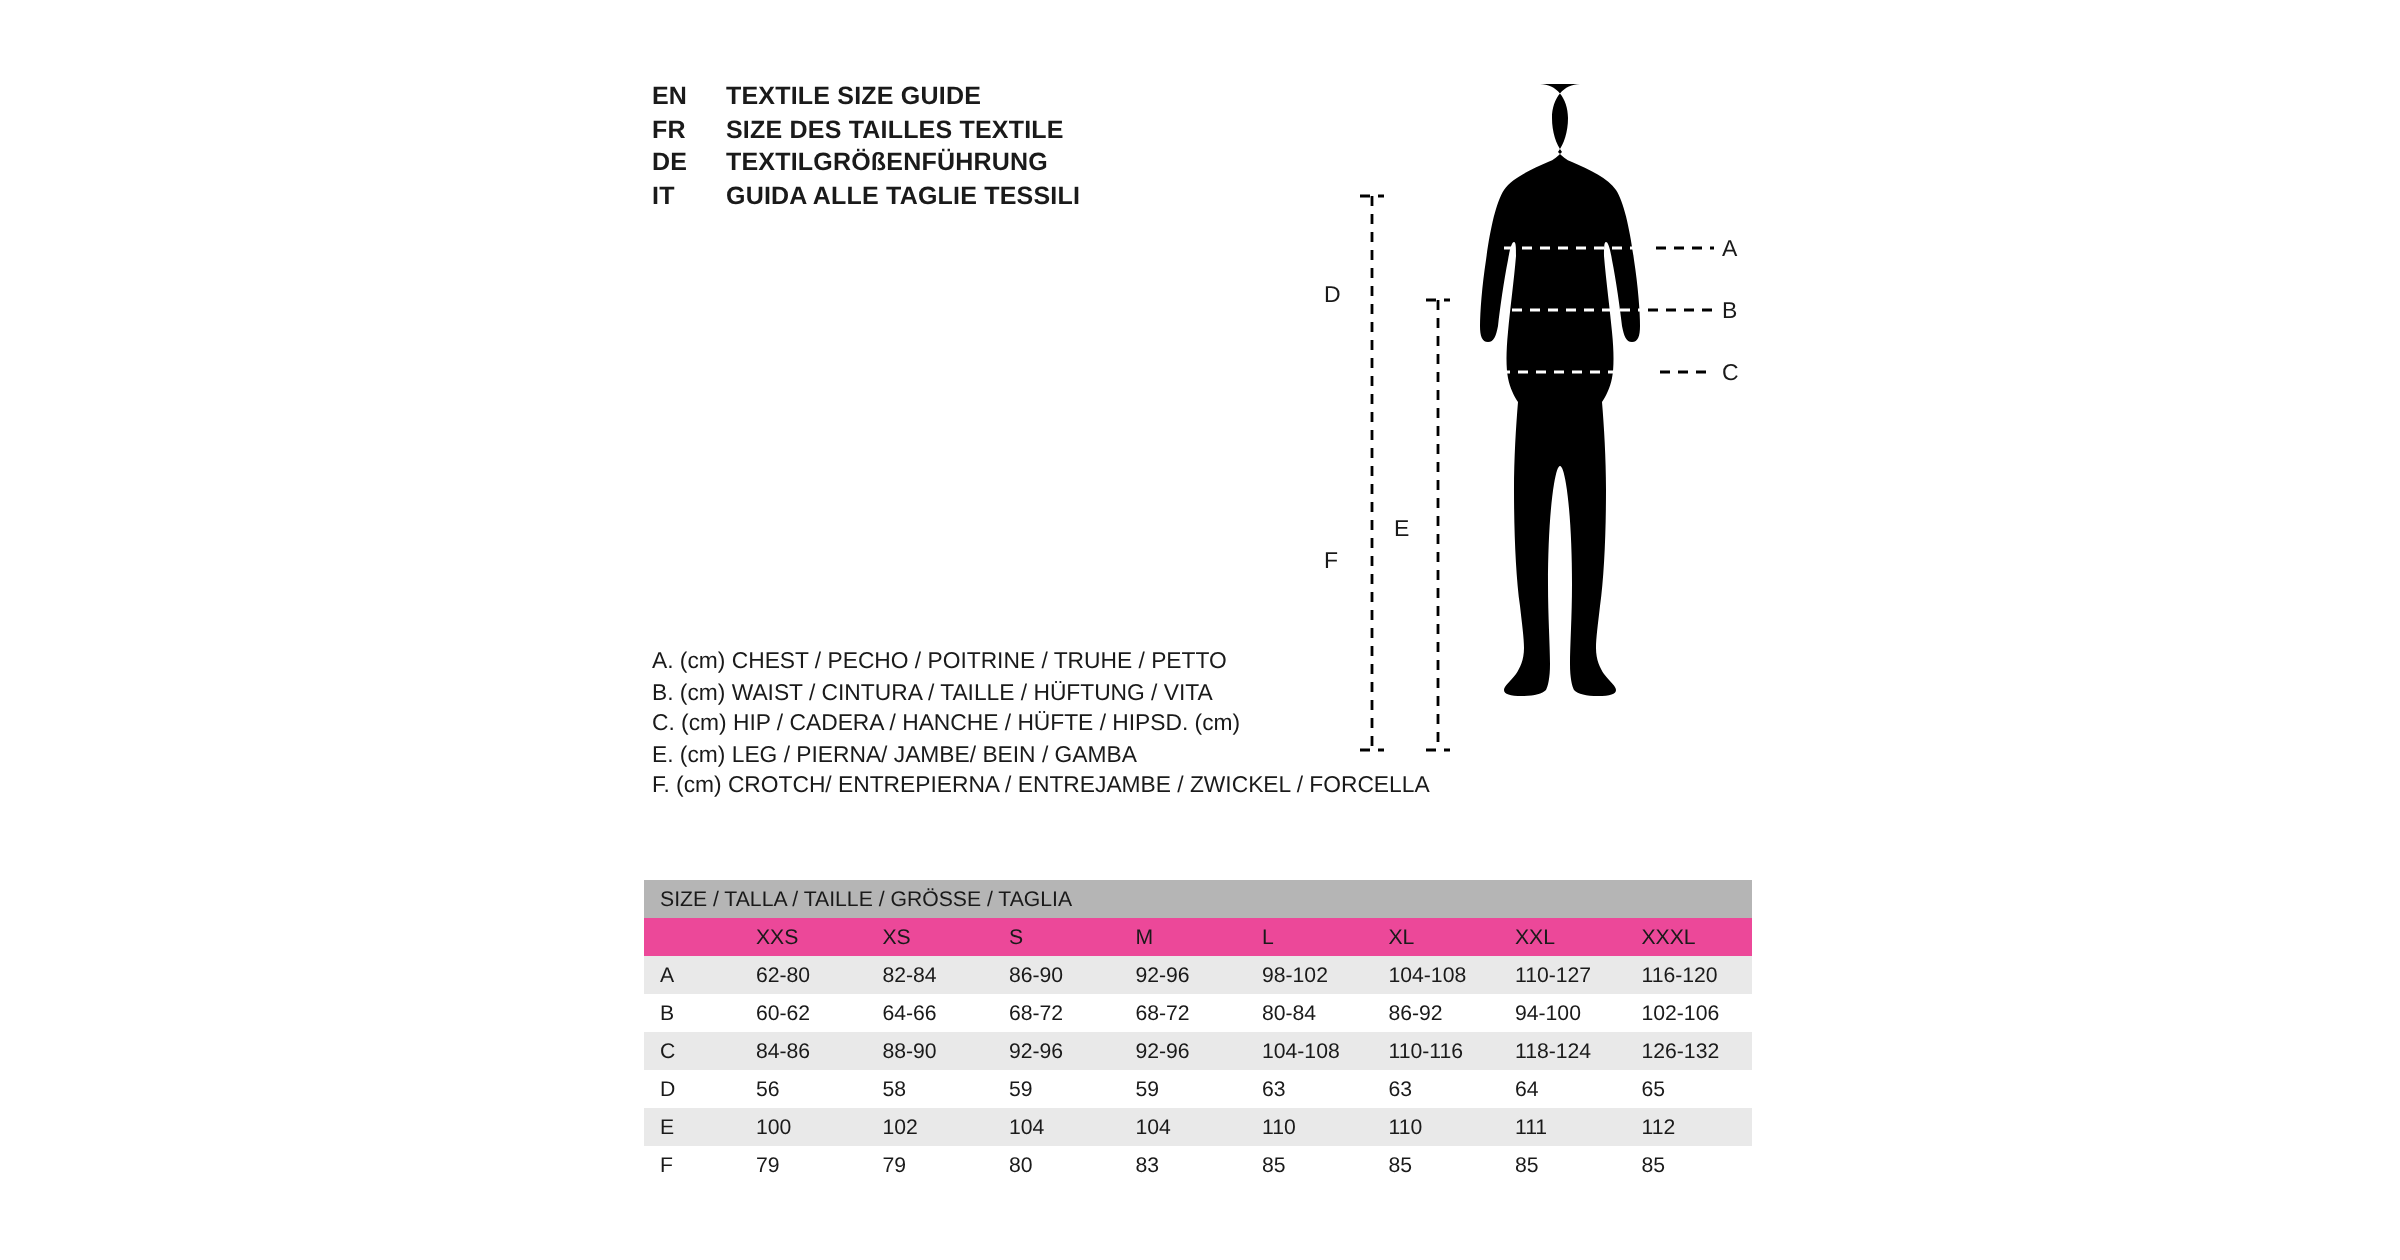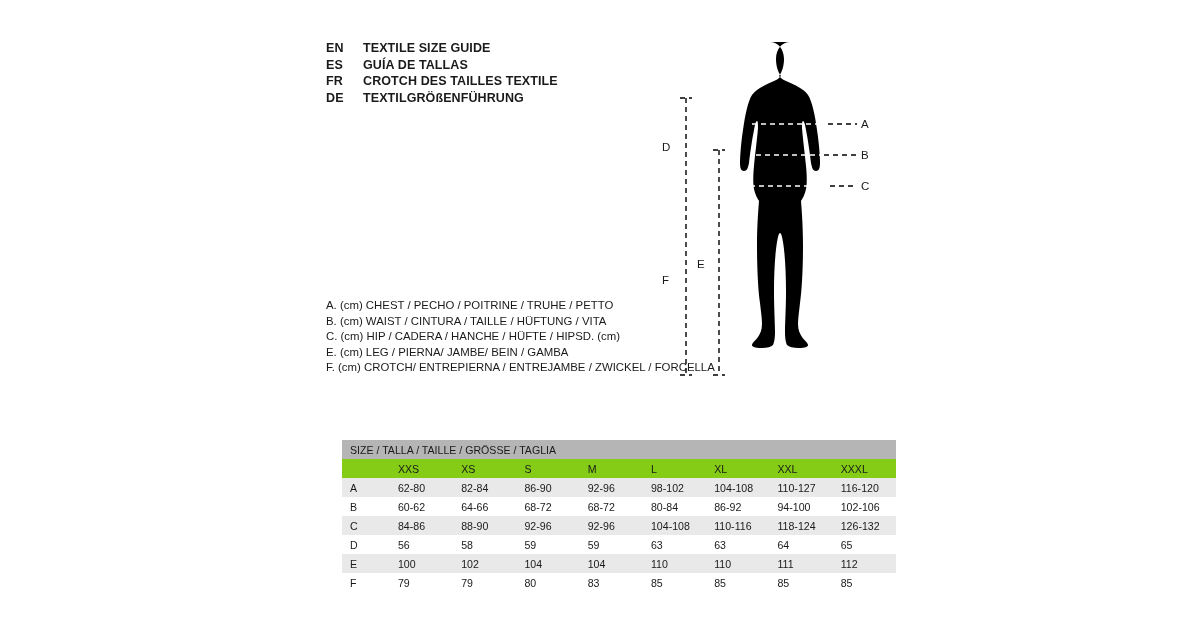--- a/index.html
+++ b/index.html
@@ -44,21 +44,21 @@
     flex: 0 0 37px;
   }
   .title-text {
     flex: 1 1 auto;
   }
 
   
   .legend-block {
     position: absolute;
     left: 326px;
-    top: 298px;
+    top: 324px;
     width: 560px;
   }
   .legend-line {
     font-size: 11.4px;
     line-height: 15.6px;
     white-space: nowrap;
   }
   .legend-gender {
     position: absolute;
     left: 326px;
@@ -84,37 +84,36 @@
   .table-wrap {
     position: absolute;
     left: 322px;
     top: 440px;
     width: 554px;
   }
   table.size-table {
     border-collapse: collapse;
     width: 554px;
     font-size: 10.6px;
-    margin-left: 20px;
   }
   table.size-table td, table.size-table th {
     padding: 2px 0 2px 8px;
     text-align: left;
     font-weight: normal;
     height: 15px;
     vertical-align: middle;
   }
   .row-title td {
     background: #b5b5b5;
     font-size: 10.6px;
     color: #1a1a1a;
     height: 16px;
   }
   .row-head td {
-    background: #84cc16;
+    background: #ec4899;
     color: #1a1a1a;
   }
   .row-shade td {
     background: #e9e9e9;
   }
   .row-plain td {
     background: #ffffff;
   }
   col.c-label { width: 44px; }
   col.c-val   { width: 58px; }
@@ -123,30 +122,30 @@
 <body>
 
 <div class="page">
 
   <div class="title-block">
     <div class="title-row">
       <span class="title-lang">EN</span>
       <span class="title-text">TEXTILE SIZE GUIDE</span>
     </div>
     <div class="title-row">
-      <span class="title-lang">ES</span>
-      <span class="title-text">GUÍA DE TALLAS</span>
-    </div>
-    <div class="title-row">
       <span class="title-lang">FR</span>
-      <span class="title-text">CROTCH DES TAILLES TEXTILE</span>
+      <span class="title-text">SIZE DES TAILLES TEXTILE</span>
     </div>
     <div class="title-row">
       <span class="title-lang">DE</span>
       <span class="title-text">TEXTILGRÖßENFÜHRUNG</span>
+    </div>
+    <div class="title-row">
+      <span class="title-lang">IT</span>
+      <span class="title-text">GUIDA ALLE TAGLIE TESSILI</span>
     </div>
   </div>
 
   <div class="figure">
     <svg width="260" height="400" viewBox="0 0 260 400" xmlns="http://www.w3.org/2000/svg">
 
       <g>
         <path fill="#000000" d="
           M150,22
           c-8,0 -14,7 -14,17

